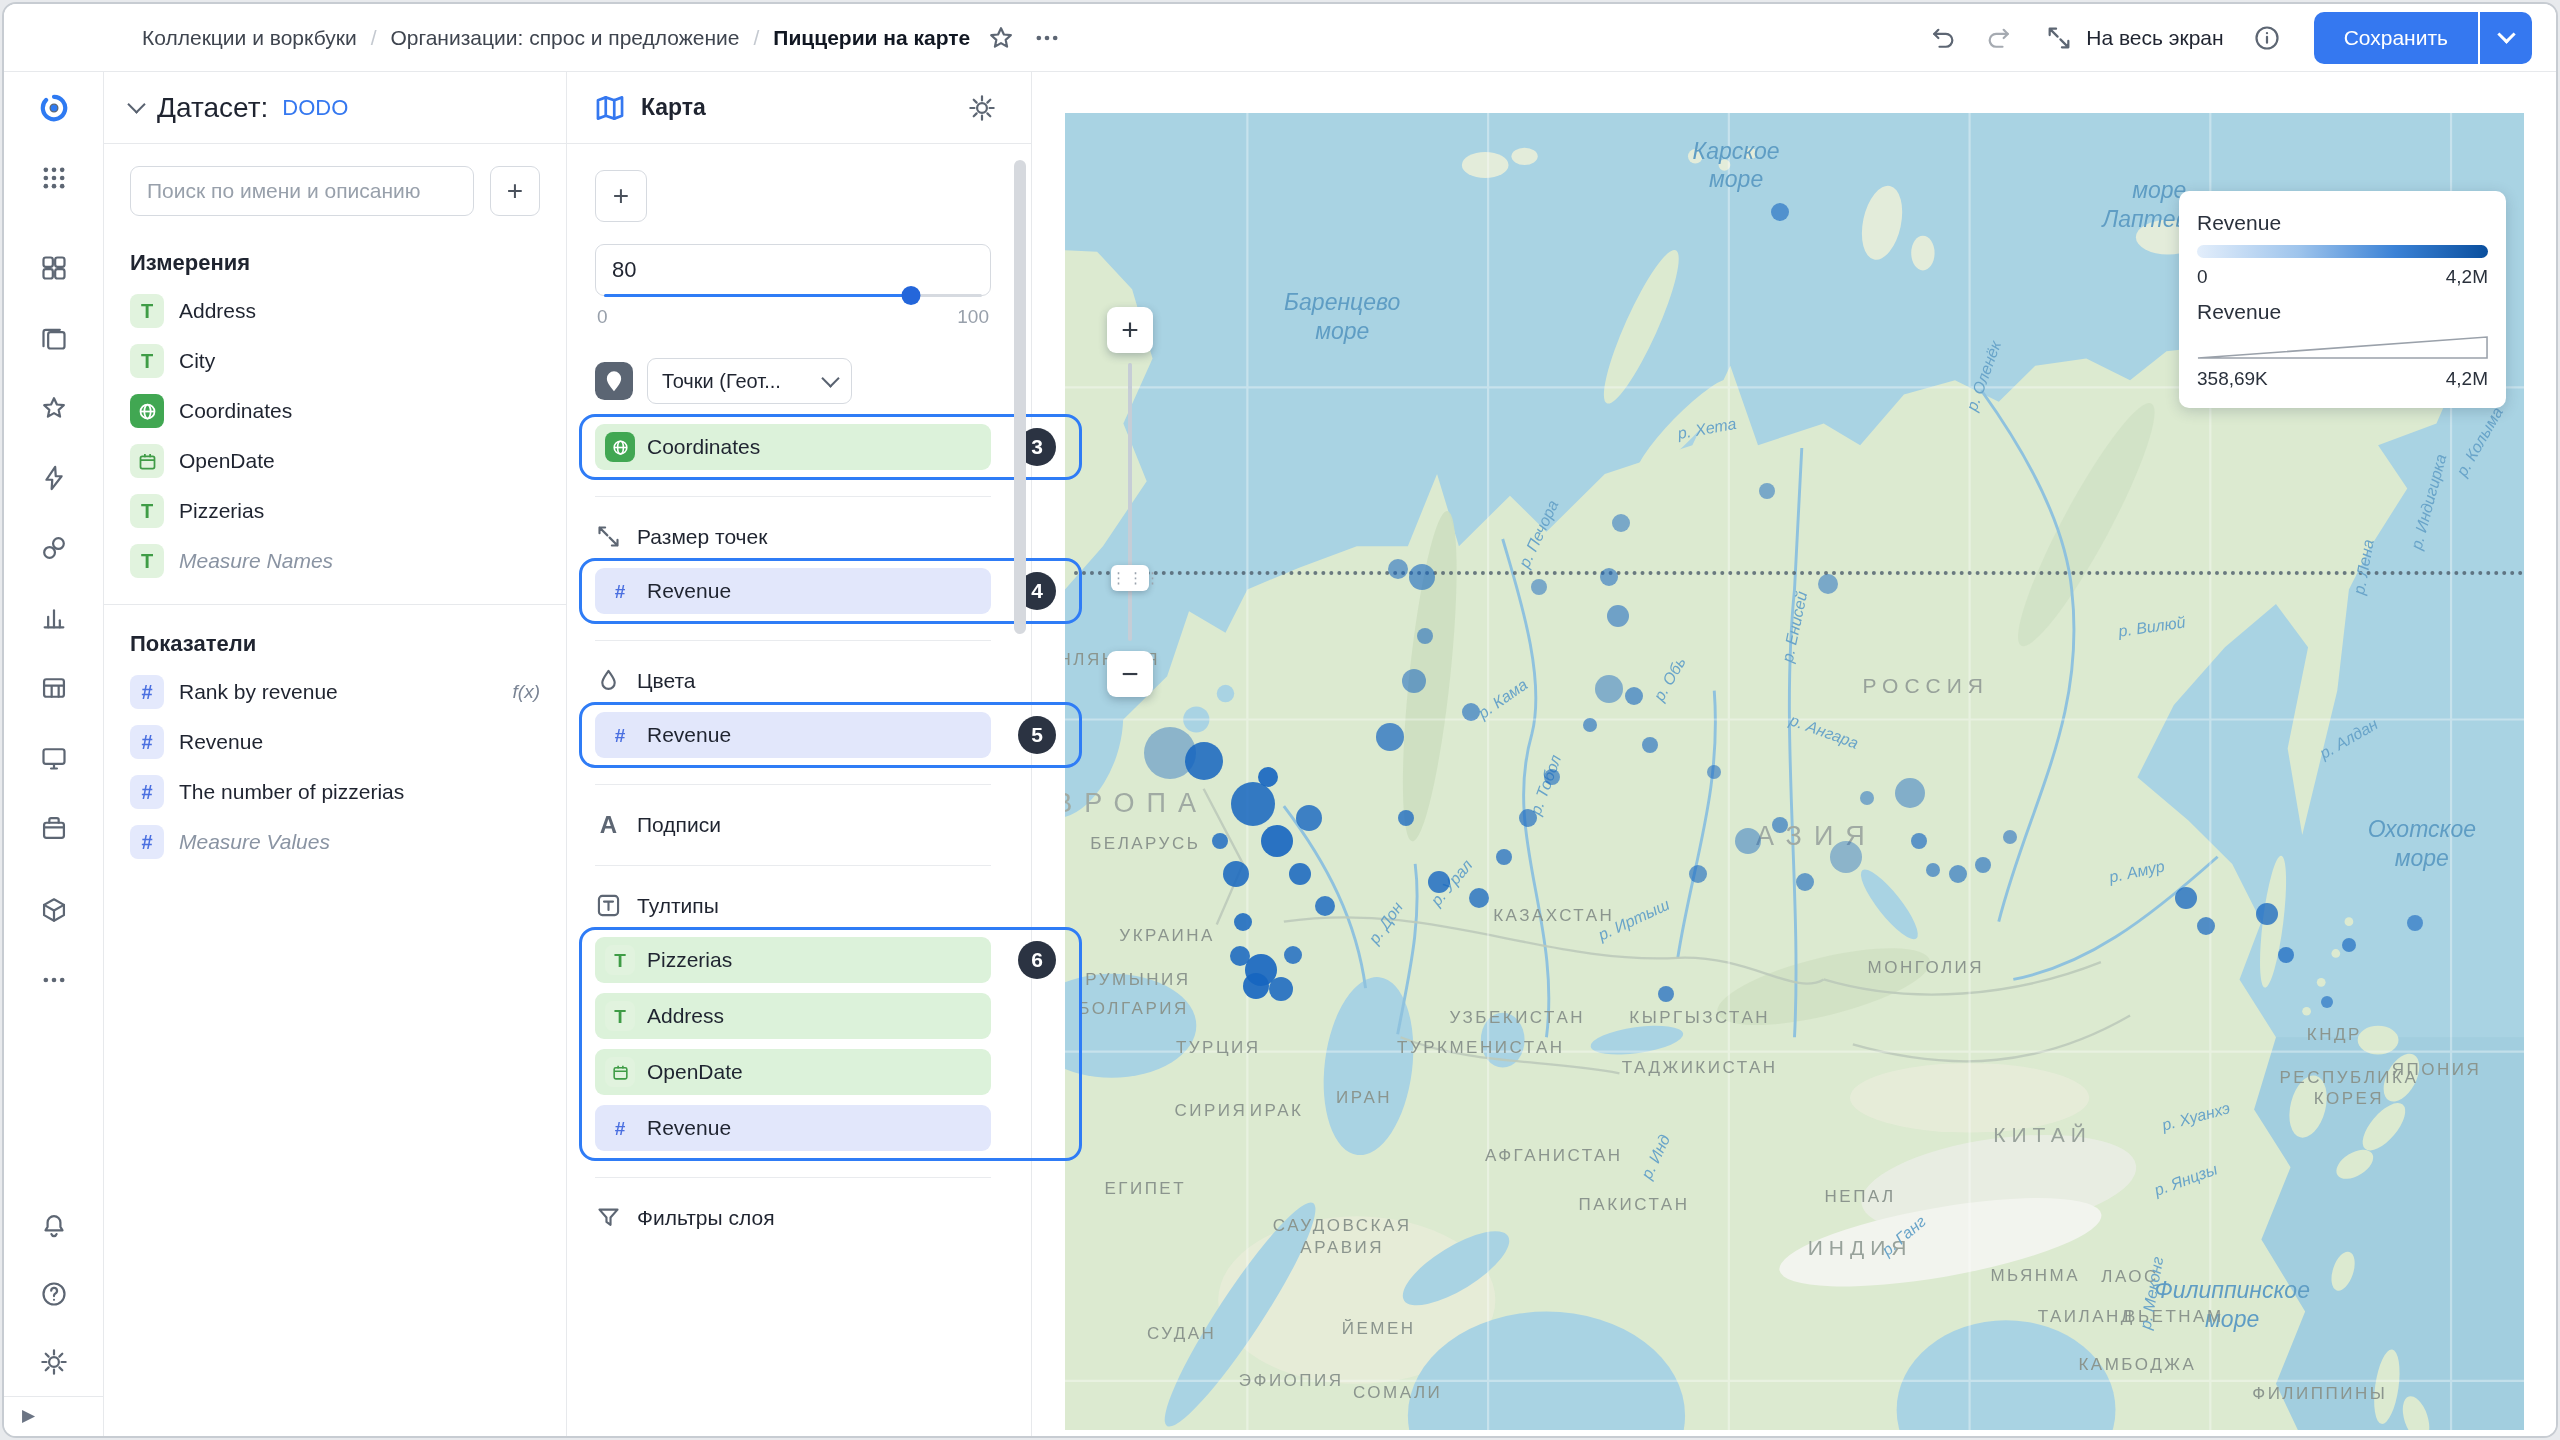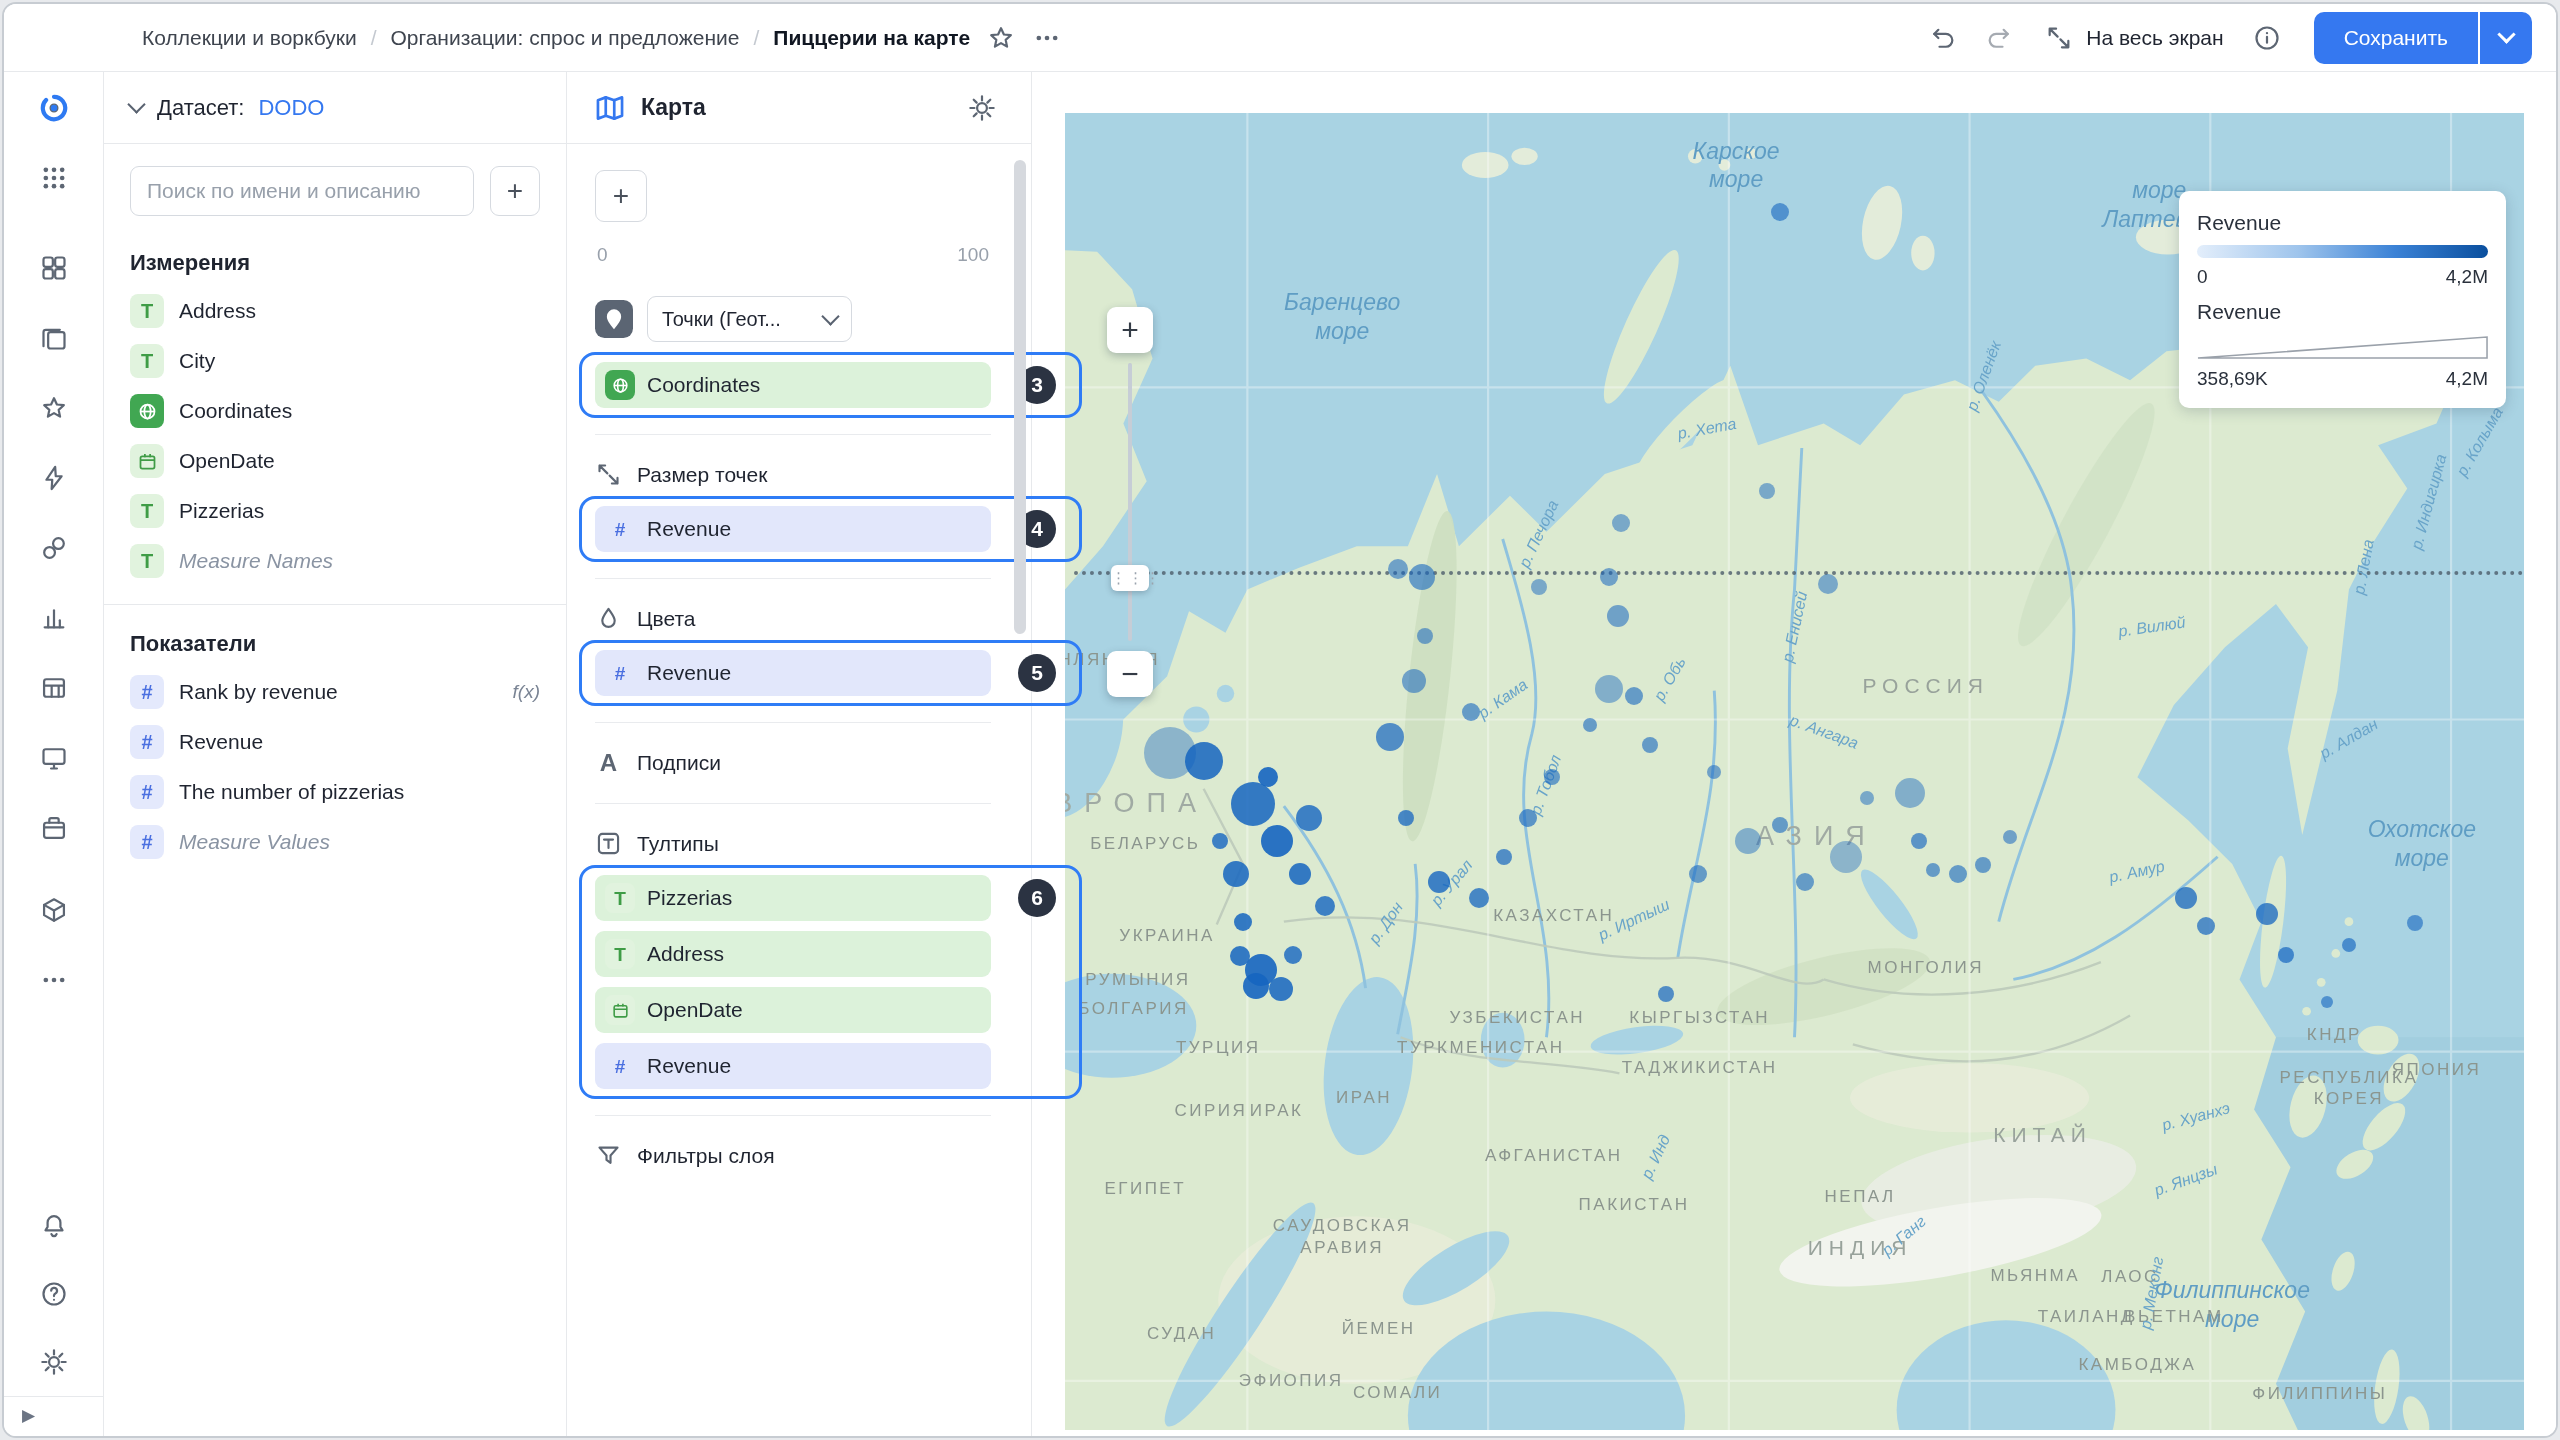--- a/index.html
+++ b/index.html
@@ -45,21 +45,21 @@
   .rail-bottom{display:flex;flex-direction:column;gap:20px;align-items:center;margin-bottom:10px;}
   .rail-expand{align-self:stretch;border-top:1px solid #e7e9ec;padding:8px 0 10px 18px;}
   .rail-expand span{font-size:17px;color:#6b7484;cursor:pointer;}
 
   
   .ds-panel{width:463px;flex:none;background:#fff;display:flex;flex-direction:column;border-right:1px solid #e7e9ec;}
   .ds-head{height:72px;flex:none;display:flex;align-items:center;gap:14px;padding:0 26px;
     border-bottom:1px solid #e7e9ec;}
   .chv{width:13px;height:13px;border-right:2.6px solid #596270;border-bottom:2.6px solid #596270;
     transform:rotate(45deg);margin-top:-6px;flex:none;}
-  .ds-head-label{font-size:22px;color:#1f2430;}
+  .ds-head-label{font-size:28px;color:#1f2430;}
   .ds-head-name{font-size:22px;color:#3578f0;cursor:pointer;}
   .search-row{display:flex;gap:16px;margin:22px 26px 8px;}
   .search-input{flex:1;height:50px;border:1.5px solid #d6dae0;border-radius:9px;padding:0 16px;
     font-size:21px;font-family:inherit;color:#1f2430;outline:none;}
   .search-input::placeholder{color:#98a0ab;}
   .sq-btn{width:50px;height:50px;border:1.5px solid #d6dae0;border-radius:9px;background:#fff;
     display:grid;place-items:center;font-size:28px;color:#4a515c;cursor:pointer;flex:none;line-height:1;}
   .list-title{font-size:22px;font-weight:700;margin:26px 26px 10px;}
   .ds-field{display:flex;align-items:center;gap:15px;height:50px;padding:0 26px;font-size:21px;cursor:grab;}
   .ds-field.italic .fl{font-style:italic;color:#8a94a3;}
@@ -445,20 +445,27 @@
             </svg>
         </span>
       </div>
 
       <div class="cfg-body">
         <div class="layer-row">
           <span class="sq-btn" style="width:52px;height:52px;">+</span>
         </div>
 
         <div>
+          <div class="opacity-box">
+            <span>80</span>
+            <div class="op-track">
+                <div class="op-fill" id="op-fill" style="width: 80%;"></div>
+              </div>
+            <div class="op-knob" id="op-knob" style="left: 80%;"></div>
+          </div>
           <div class="op-labels">
             <span>0</span>
             <span>100</span>
           </div>
         </div>
 
         <div class="geo-row">
           <span class="lt-icon">
             <svg viewBox="0 0 24 24">
                 <rect width="24" height="24" rx="6" fill="#5b6573"></rect>

